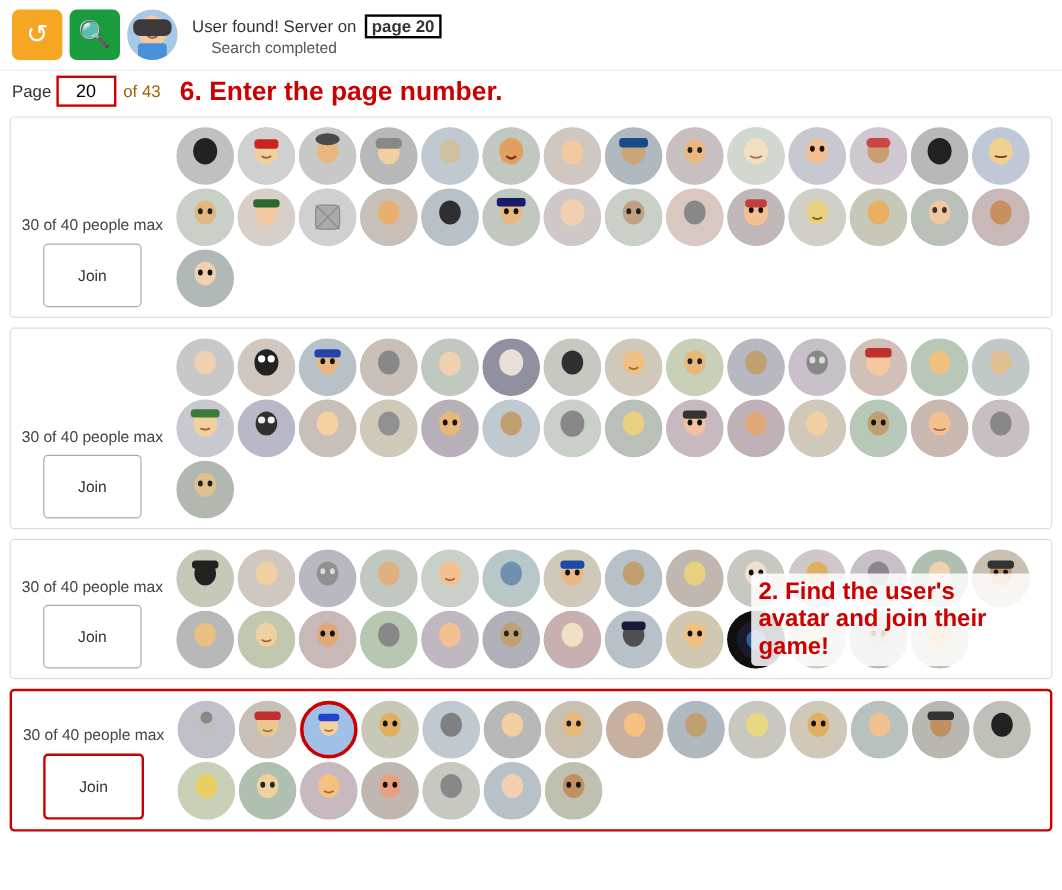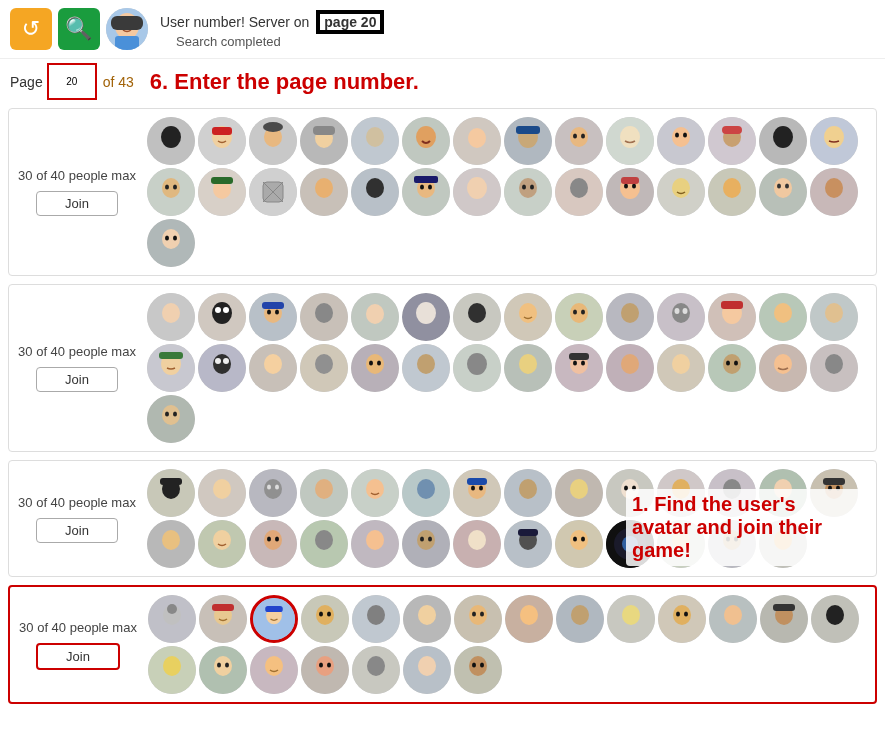--- a/index.html
+++ b/index.html
@@ -34,21 +34,21 @@
     .btn-refresh { background: #f5a623; color: #fff; }
     .btn-search { background: #1a9c3e; color: #fff; }
     .btn-avatar { background: #ccc; color: #555; overflow: hidden; border-radius: 50%; }
     .header-info { margin-left: 6px; }
     .header-found {
       font-size: 14px;
       color: #333;
     }
     .header-found .page-badge {
       display: inline-block;
-      border: 4px solid #000000;
+      border: 2px solid #000000;
       padding: 0 4px;
       color: #333;
       font-weight: bold;
       margin: 0 3px;
     }
     .header-status {
       font-size: 13px;
       color: #555;
       margin-left: 16px;
     }
@@ -56,41 +56,41 @@
     
     .page-nav {
       display: flex;
       align-items: center;
       padding: 4px 10px;
       background: #fff;
     }
     .page-label { font-size: 14px; color: #333; margin-right: 4px; }
     .page-input {
       width: 50px;
-      height: 37px;
+      height: 26px;
       border: 2px solid #c00;
-      font-size: 10px;
+      font-size: 15px;
       text-align: center;
       outline: none;
     }
     .page-of { font-size: 14px; color: #a16207; margin: 0 6px; }
     .instruction-1 {
       font-size: 22px;
       font-weight: bold;
       color: #c00;
       margin-left: 10px;
     }
 
     
     .servers-container {
       padding: 4px 8px;
     }
     .server-row {
       display: flex;
-      align-items: center;
+      align-items: flex-end;
       border: 1px solid #ddd;
       border-radius: 4px;
       margin-bottom: 8px;
       padding: 8px;
       background: #fff;
     }
     .server-row.highlight {
       border: 2px solid #c00;
     }
     .server-info {
@@ -104,21 +104,21 @@
     .server-count {
       font-size: 13px;
       color: #444;
       margin-bottom: 8px;
       text-align: center;
     }
     .join-btn {
       border: 1px solid #aaa;
       background: #fff;
       border-radius: 4px;
-      padding: 4px 28px;
+      padding: 18px 28px;
       font-size: 13px;
       cursor: pointer;
       color: #333;
     }
     .join-btn.highlight {
       border: 2px solid #c00;
     }
     .avatars-grid {
       display: flex;
       flex-wrap: wrap;
@@ -176,21 +176,21 @@
       <ellipse cx="21" cy="18" rx="12" ry="13" fill="#f5c9a0"></ellipse>
       <rect x="9" y="28" width="24" height="14" rx="3" fill="#4a90d9"></rect>
       <ellipse cx="16" cy="17" rx="2" ry="2.5" fill="#222"></ellipse>
       <ellipse cx="26" cy="17" rx="2" ry="2.5" fill="#222"></ellipse>
       <path d="M17 22 Q21 25 25 22" stroke="#a0522d" stroke-width="1.5" fill="none"></path>
       <rect x="5" y="8" width="32" height="14" rx="6" fill="#3a3a3a"></rect>
     </svg>
   </div>
   <div class="header-info">
     <div class="header-found">
-      <span>User number! Server on</span>
+      <span>User found! Server on</span>
       <span class="page-badge">page 20</span>
     </div>
     <div class="header-status">Search completed</div>
   </div>
 </div>
 
 <div class="page-nav">
   <span class="page-label">Page</span>
   <input class="page-input" type="text" value="20" style="">
   <span class="page-of">of 43</span>
@@ -927,21 +927,21 @@
       <div class="avatar av-grey">
           <svg width="48" height="48" viewBox="0 0 48 48">
             <circle cx="24" cy="24" r="24" fill="#c0c0b8"></circle>
             <ellipse cx="24" cy="20" rx="9" ry="10" fill="#e8b060"></ellipse>
             <circle cx="20" cy="19" rx="2" ry="2" fill="#222"></circle>
             <circle cx="28" cy="19" rx="2" ry="2" fill="#222"></circle>
           </svg>
         </div>
     </div>
 
-    <div class="instruction-2" style="position:absolute; right:10px; bottom:10px; width:240px; font-size:20px; font-weight:bold; color:#c00; text-align:left; background:rgba(255,255,255,0.85); padding:4px 6px; border-radius:4px;">1. Find the user's avatar and join their game!</div>
+    <div class="instruction-2" style="position:absolute; right:10px; bottom:10px; width:240px; font-size:20px; font-weight:bold; color:#c00; text-align:left; background:rgba(255,255,255,0.85); padding:4px 6px; border-radius:4px;">2. Find the user's avatar and join their game!</div>
   </div>
 
   <div class="server-row highlight">
     <div class="server-info">
       <div class="server-count">30 of 40 people max</div>
       <button class="join-btn highlight">Join</button>
     </div>
     <div class="avatars-grid">
 
       <div class="avatar av-grey">

